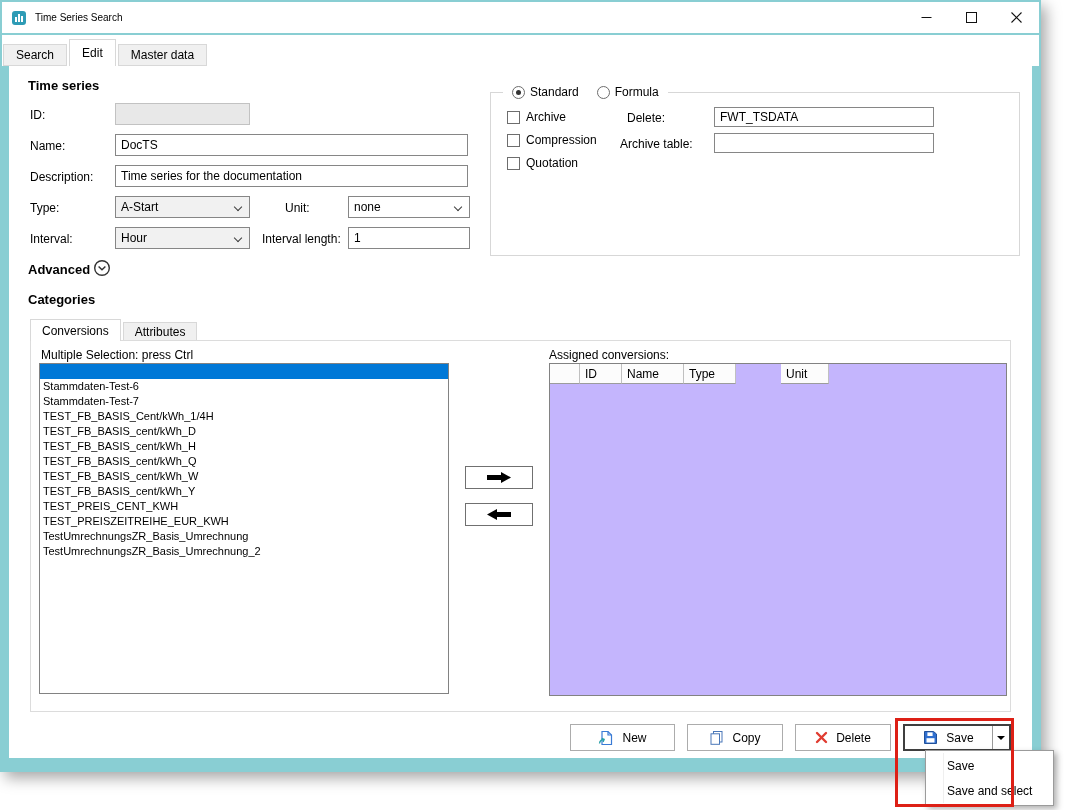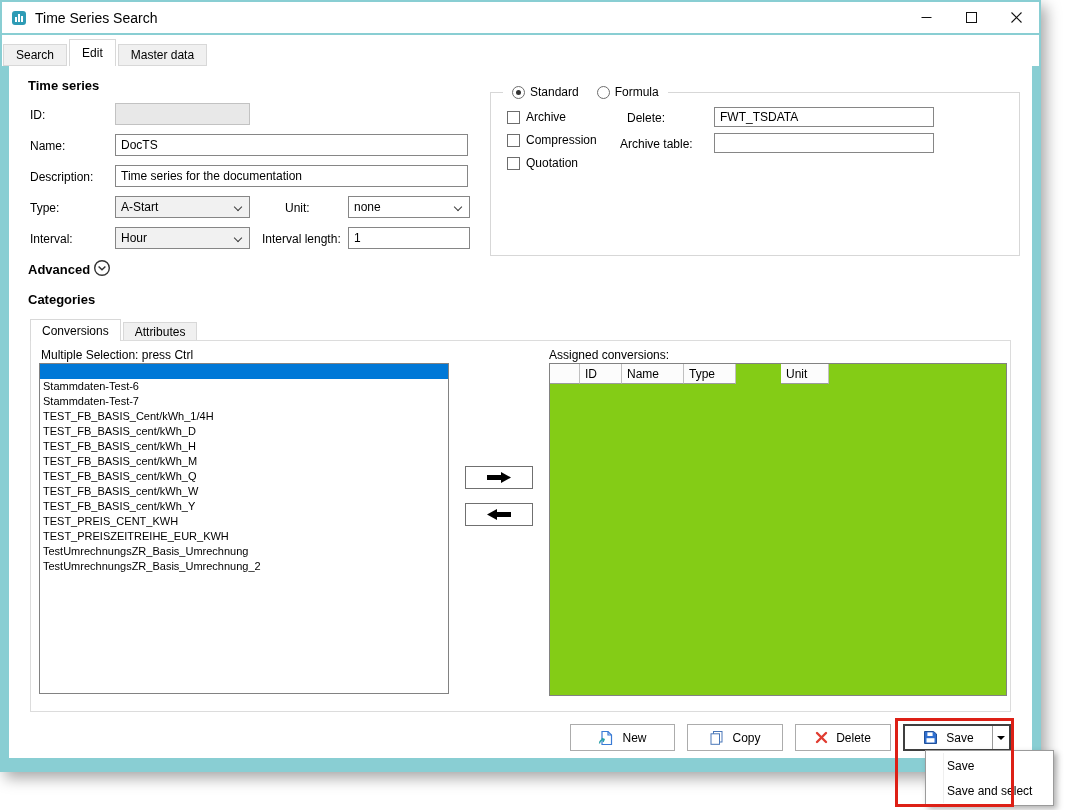--- a/index.html
+++ b/index.html
@@ -2,21 +2,21 @@
 <html><head>
 <meta charset="utf-8">
 <style>
   *{box-sizing:border-box;margin:0;padding:0}
   html,body{width:1067px;height:810px}
   body{position:relative;font-family:"Liberation Sans",sans-serif;font-size:12px;color:#000;background:#fff;overflow:hidden}
 
   .window{position:absolute;left:0;top:0;width:1041px;height:772px;background:#89ced3;box-shadow:5px 6px 14px rgba(0,0,0,.35)}
   .titlebar{position:absolute;left:2px;top:2px;width:1037px;height:31px;background:#fff;display:flex;align-items:center}
   .app-icon{margin-left:9px;display:flex}
-  .title-text{margin-left:8px;font-size:14px}
+  .title-text{margin-left:8px;font-size:10px}
   .win-controls{margin-left:auto;display:flex;height:100%}
   .win-btn{width:45px;height:100%;display:flex;align-items:center;justify-content:center;cursor:default}
 
   .tabbar{position:absolute;left:2px;top:35px;width:1037px;height:31px;background:#fff;display:flex;align-items:flex-end;padding-left:1px}
   .tab{height:22px;padding:0 12px;display:flex;align-items:center;background:#f0f0f0;border:1px solid #d8d8d8;margin-right:2px}
   .tab.active{height:27px;background:#fff;border-bottom:none;position:relative;z-index:2}
 
   .panel{position:absolute;left:9px;top:66px;width:1023px;height:692px;background:#fff}
   .h1{position:absolute;font-weight:bold;font-size:13px}
   .lbl{position:absolute;font-size:12px;white-space:nowrap}
@@ -41,21 +41,21 @@
   .cat-tab{height:19px;padding:0 11px;display:flex;align-items:center;background:#f0f0f0;border:1px solid #d8d8d8;margin-right:2px}
   .cat-tab.active{height:22px;background:#fff;border-bottom:none;position:relative;z-index:3}
   .tabpage{position:absolute;left:21px;top:274px;width:981px;height:372px;border:1px solid #dcdcdc;background:#fff;z-index:1}
 
   .listbox{position:absolute;left:8px;top:22px;width:410px;height:331px;border:1px solid #828282;background:#fff;overflow:hidden}
   .list-item{height:15px;line-height:15px;padding-left:3px;font-size:11px;white-space:nowrap}
   .list-item.selected{background:#0078d7;color:#fff}
 
   .arrow-btn{position:absolute;left:434px;width:68px;height:23px;border:1px solid #707070;background:#fff;display:flex;align-items:center;justify-content:center;padding:0}
 
-  .assigned-table{position:absolute;left:518px;top:22px;width:458px;height:333px;border:1px solid #828282;background:#84cc16}
+  .assigned-table{position:absolute;left:518px;top:22px;width:458px;height:333px;border:1px solid #828282;background:#c4b5fd}
   .thead{display:flex;height:20px}
   .hcell{background:#fcfcfc;border-right:1px solid #c0c0c0;border-bottom:1px solid #9c9c9c;display:flex;align-items:center;padding-left:5px;font-size:12px;flex:none}
 
   .action-btn{position:absolute;top:658px;height:27px;border:1px solid #acacac;background:#fff;display:flex;align-items:center;justify-content:center;gap:8px;font-size:12px;cursor:default}
   .save-btn{border:2px solid #3f3f3f;padding-right:17px}
   .save-split{position:absolute;right:0;top:0;bottom:0;width:17px;border-left:1px solid #9a9a9a;display:flex;align-items:center;justify-content:center}
   .caret{width:0;height:0;border-left:4px solid transparent;border-right:4px solid transparent;border-top:4px solid #000}
 
   .popup-menu{position:absolute;left:925px;top:750px;width:129px;background:#fff;border:1px solid #9b9b9b;z-index:40;box-shadow:3px 3px 6px rgba(0,0,0,.3);padding:2px 0}
   .popup-menu::before{content:"";position:absolute;left:17px;top:2px;bottom:2px;width:1px;background:#efefef}
@@ -192,21 +192,20 @@
     <div class="tabpage">
       <div class="lbl" style="left:10px;top:7px">Multiple Selection: press Ctrl</div>
 
       <div class="listbox">
           <div class="list-item selected"></div>
           <div class="list-item">Stammdaten-Test-6</div>
           <div class="list-item">Stammdaten-Test-7</div>
           <div class="list-item">TEST_FB_BASIS_Cent/kWh_1/4H</div>
           <div class="list-item">TEST_FB_BASIS_cent/kWh_D</div>
           <div class="list-item">TEST_FB_BASIS_cent/kWh_H</div>
-          <div class="list-item">TEST_FB_BASIS_cent/kWh_M</div>
           <div class="list-item">TEST_FB_BASIS_cent/kWh_Q</div>
           <div class="list-item">TEST_FB_BASIS_cent/kWh_W</div>
           <div class="list-item">TEST_FB_BASIS_cent/kWh_Y</div>
           <div class="list-item">TEST_PREIS_CENT_KWH</div>
           <div class="list-item">TEST_PREISZEITREIHE_EUR_KWH</div>
           <div class="list-item">TestUmrechnungsZR_Basis_Umrechnung</div>
           <div class="list-item">TestUmrechnungsZR_Basis_Umrechnung_2</div>
         </div>
 
       <button class="arrow-btn" style="top:125px">

